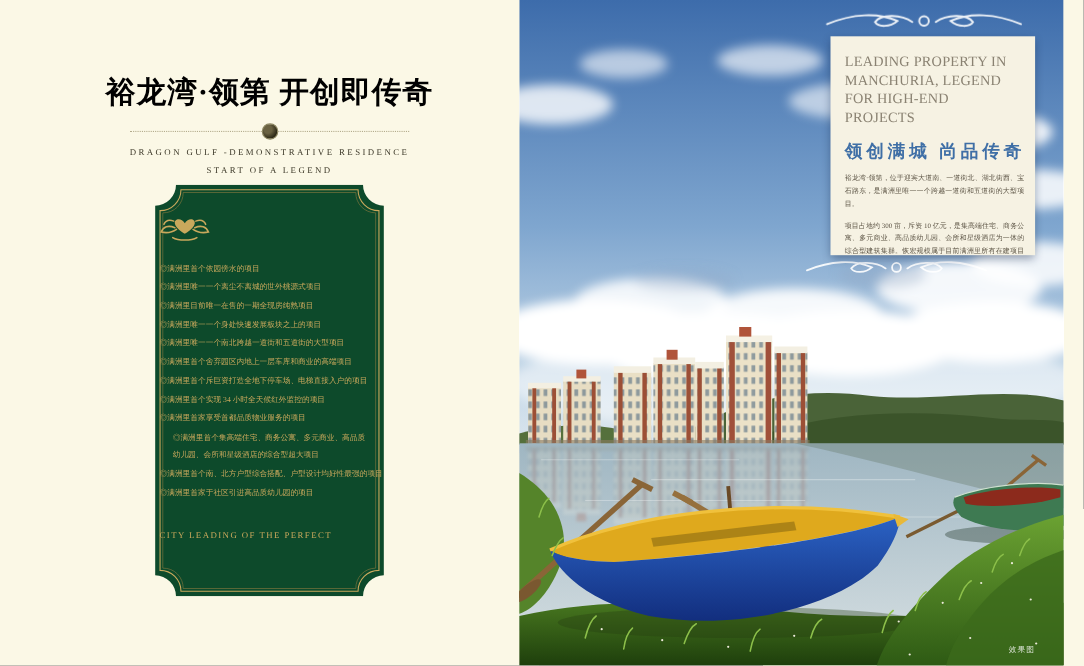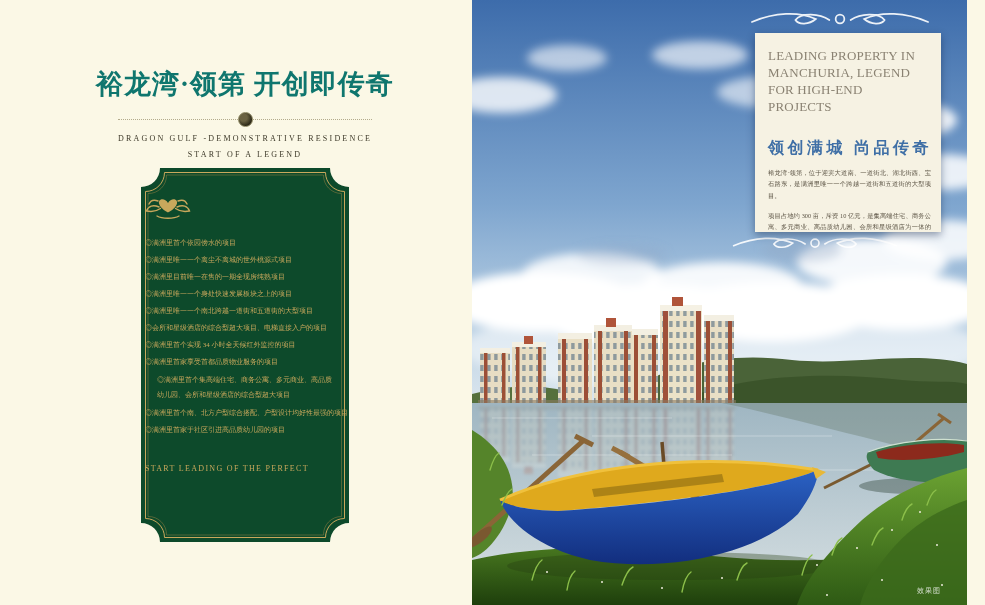--- a/index.html
+++ b/index.html
@@ -1,21 +1,21 @@
 <!DOCTYPE html>
 <html><head>
 <meta charset="utf-8">
 <style>
   html,body{margin:0;padding:0;background:#888;}
   .spread{position:relative;width:985px;height:605px;overflow:hidden;background:#fbf8e6;
           font-family:"Liberation Serif",serif;}
   
   .page-left{position:absolute;left:0;top:0;width:490px;height:605px;background:#fbf8e6;}
   .main-title{position:absolute;top:66px;left:0;width:100%;margin:0;text-align:center;
-              font-size:27px;font-weight:700;letter-spacing:1px;color:#0f766e;}
+              font-size:27px;font-weight:700;letter-spacing:1px;color:#000000;}
   .divider{position:absolute;top:119px;left:118px;width:254px;border-top:1px dotted #b3ab8c;}
   .divider-dot{position:absolute;top:112px;left:238px;width:13px;height:13px;border-radius:50%;
                background:radial-gradient(circle at 35% 35%, #6a6242 0 30%, #2e2a18 70%);
                border:1px solid #8a845f;}
   .subtitle{position:absolute;top:131px;left:0;width:100%;text-align:center;font-size:8px;
             letter-spacing:2.2px;color:#3c3828;line-height:1.95;}
   .panel{position:absolute;left:141px;top:168px;width:208px;height:374px;}
   .panel .frame{position:absolute;left:0;top:0;}
   .panel-content{position:absolute;left:4px;right:4px;top:0;text-align:left;color:#c9a85c;}
   .emblem{margin-top:24px;}
@@ -26,21 +26,21 @@
   
   .page-right{position:absolute;left:472px;top:0;width:495px;height:605px;overflow:hidden;}
   .scene{position:absolute;left:0;top:0;}
   .flourish{position:absolute;}
   .flourish.top{left:276px;top:7px;}
   .flourish.bottom{left:258px;top:231px;}
   .card{position:absolute;left:283px;top:33px;width:186px;height:199px;background:#f6f2e3;
         box-shadow:0 3px 8px rgba(15,35,70,.45);padding:14px 10px 8px 13px;
         box-sizing:border-box;overflow:hidden;}
   .card-en{font-size:13px;line-height:1.32;color:#8a8272;letter-spacing:.2px;}
-  .card-cn{margin-top:22px;font-size:16px;letter-spacing:3.5px;color:#3f6fa6;font-weight:700;
+  .card-cn{margin-top:12px;font-size:16px;letter-spacing:3.5px;color:#3f6fa6;font-weight:700;
            font-family:"Liberation Sans",sans-serif;white-space:nowrap;}
   .card-para{margin:8px 0 0;font-size:6.3px;line-height:1.85;color:#5c5445;text-align:justify;}
   .watermark{position:absolute;left:445px;top:586px;font-size:7px;letter-spacing:1px;
              color:rgba(255,255,255,.8);font-family:"Liberation Sans",sans-serif;}
 </style>
 </head>
 <body>
 
 <div class="spread">
 
@@ -69,29 +69,30 @@
             <path d="M33 9 C37 7.5 40.5 8.5 42 12"></path>
             <path d="M12 24 C17 27 29 27 34 24"></path>
           </g>
         </svg>
         <div class="features">
           <p class="feature-item">◎满洲里首个依园傍水的项目</p>
           <p class="feature-item">◎满洲里唯一一个离尘不离城的世外桃源式项目</p>
           <p class="feature-item">◎满洲里目前唯一在售的一期全现房纯熟项目</p>
           <p class="feature-item">◎满洲里唯一一个身处快速发展板块之上的项目</p>
           <p class="feature-item">◎满洲里唯一一个南北跨越一道街和五道街的大型项目</p>
-          <p class="feature-item">◎会所和星级酒店的综合型超大项目、电梯直接入户的项目</p>
+          <p class="feature-item">◎满洲里首个舍弃园区内地上一层车库和商业的高端项目</p>
+          <p class="feature-item">◎满洲里首个斥巨资打造全地下停车场、电梯直接入户的项目</p>
           <p class="feature-item">◎满洲里首个实现 34 小时全天候红外监控的项目</p>
           <p class="feature-item">◎满洲里首家享受首都品质物业服务的项目</p>
           <p class="feature-item wrap">◎满洲里首个集高端住宅、商务公寓、多元商业、高品质幼儿园、会所和星级酒店的综合型超大项目</p>
           <p class="feature-item">◎满洲里首个南、北方户型综合搭配、户型设计均好性最强的项目</p>
           <p class="feature-item">◎满洲里首家于社区引进高品质幼儿园的项目</p>
         </div>
         <div class="panel-footer">
-          <div>START LEADING OF THE PERFECT</div>
+          <div>CITY LEADING OF THE PERFECT</div>
         </div>
       </div>
     </div>
   </div>
 
   <div class="page-right">
 
     <svg class="scene" width="495" height="605" viewBox="0 0 495 605">
       <defs>
         <linearGradient id="sky" x1="0" y1="0" x2="0" y2="1">

